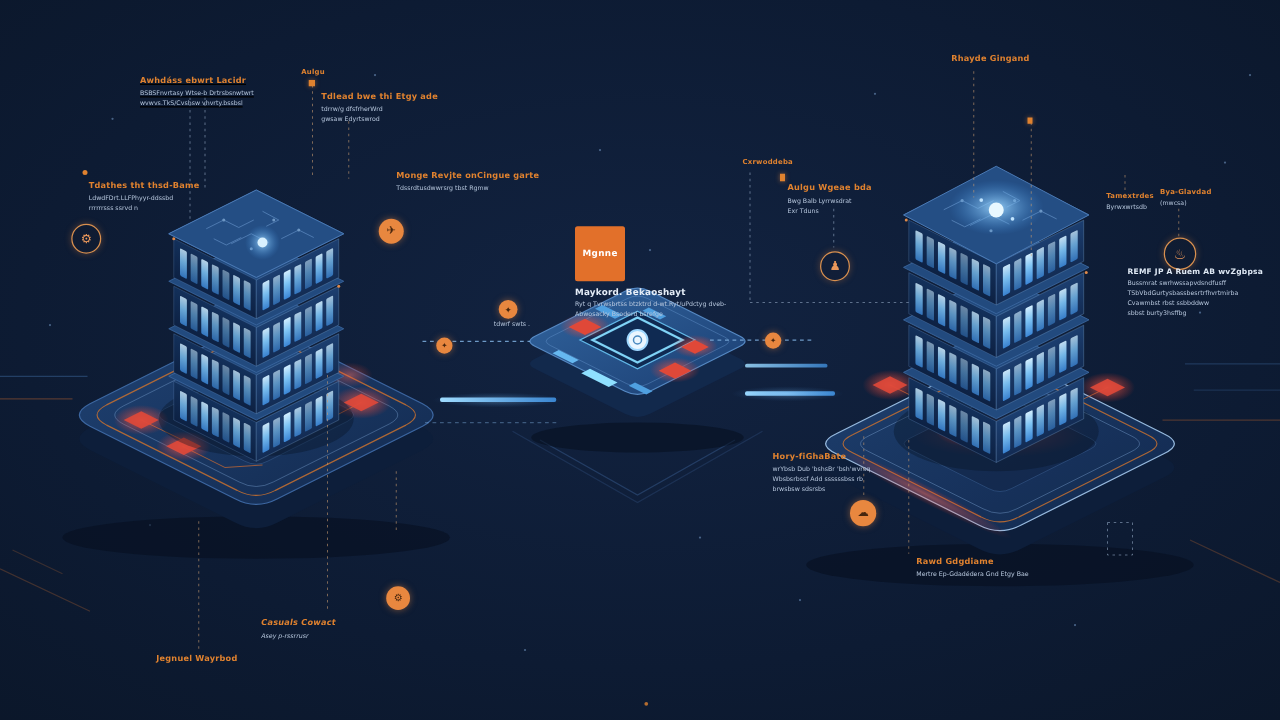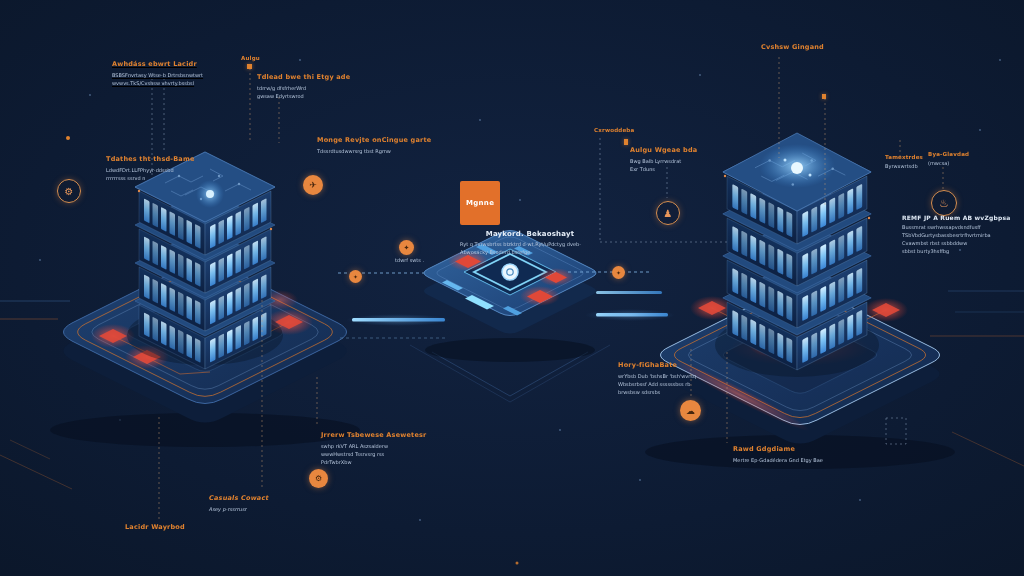--- a/index.html
+++ b/index.html
@@ -7,21 +7,21 @@
     background:radial-gradient(ellipse 900px 500px at 50% 45%, #122341 0%, #0d1b33 55%, #0a1526 100%);
     font-family:"DejaVu Sans", sans-serif;}
   svg{position:absolute;left:0;top:0;}
   .lbl{position:absolute;pointer-events:none;}
   .t{color:#e0822f;font-weight:bold;font-size:6.5px;letter-spacing:.2px;line-height:1.4;}
   .ts{color:#e0822f;font-weight:bold;font-size:5.5px;letter-spacing:.2px;}
   .tw{color:#dfe9f5;font-weight:bold;font-size:6px;letter-spacing:.2px;}
   .b{color:#b6c6dc;font-size:5px;line-height:1.6;white-space:pre-line;margin-top:2px;}
   .badge{display:inline-block;background:#e2702a;color:#fff;font-weight:bold;font-size:7px;
     padding:18px 6px;border-radius:2px;letter-spacing:.3px;}
-  .ctitle{color:#e6eef8;font-weight:bold;font-size:7px;margin-top:5px;letter-spacing:.2px;text-align:center;}
+  .ctitle{color:#e6eef8;font-weight:bold;font-size:7px;margin-top:5px;letter-spacing:.2px;}
   .icon{position:absolute;border-radius:50%;display:flex;align-items:center;justify-content:center;pointer-events:none;}
   .icon-line{border:1.5px solid #d9904f;color:#e8965a;background:rgba(20,30,50,.35);box-shadow:0 0 6px rgba(224,130,60,.35);}
   .icon-fill{background:#e8873f;color:#47260e;box-shadow:0 0 6px rgba(232,135,63,.5);}
   .marker{position:absolute;background:#e0822f;box-shadow:0 0 4px rgba(224,130,60,.6);}
   .dot{position:absolute;background:#e0822f;border-radius:50%;}
 </style>
 </head>
 <body>
 
 <div class="canvas">
@@ -315,21 +315,21 @@
 <div class="lbl" style="left:241px;top:55px;">
   <div class="ts">Aulgu</div>
 </div>
 
 <div class="lbl" style="left:257px;top:73px;width:130px;">
   <div class="t">Tdlead bwe thi Etgy ade</div>
   <div class="b">tdrrw/g dfsfrherWrd
 gwsaw Edyrtswrod</div>
 </div>
 
-<div class="lbl" style="left:71px;top:155px;width:95px;margin-left:35px;">
+<div class="lbl" style="left:71px;top:144px;width:95px;">
   <div class="t">Tdathes tht thsd-Bame</div>
   <div class="b">LdwdFDrt.LLFPhyyr-ddssbd
 rrrrrrsss ssrvd n</div>
 </div>
 
 <div class="lbl" style="left:317px;top:136px;width:135px;">
   <div class="t">Monge Revjte onCingue garte</div>
   <div class="b">Tdssrdtusdwwrsrg tbst Rgmw</div>
 </div>
 
@@ -348,21 +348,21 @@
   <div class="ts">Cxrwoddeba</div>
 </div>
 
 <div class="lbl" style="left:630px;top:146px;width:100px;">
   <div class="t">Aulgu Wgeae bda</div>
   <div class="b">Bwg Balb Lyrrwsdrat
 Exr Tduns</div>
 </div>
 
 <div class="lbl" style="left:761px;top:43px;">
-  <div class="t">Cvshsw Gingand</div>
+  <div class="t">Rhayde Gingand</div>
 </div>
 
 
 <div class="lbl" style="left:885px;top:154px;width:50px;">
   <div class="ts">Tamextrdes</div>
   <div class="b">Byrwxwrtsdb</div>
 </div>
 
 <div class="lbl" style="left:928px;top:151px;width:50px;">
   <div class="ts">Bya-Glavdad</div>
@@ -382,29 +382,23 @@
   <div class="b">wrYbsb Dub 'bshsBr 'bsh'wvrsq
 Wbsbsrbssf Add ssssssbss rb
 brwsbsw sdsrsbs</div>
 </div>
 
 <div class="lbl" style="left:733px;top:445px;width:130px;">
   <div class="t">Rawd Gdgdiame</div>
   <div class="b">Mertre Ep-Gdadédera Gnd Etgy Bae</div>
 </div>
 
-<div class="lbl" style="left:321px;top:431px;width:110px;">
-  <div class="t">Jrrerw Tsbewese Asewetesr</div>
-  <div class="b">swhp rkVT ARL Aszsalderw
-wwwHwstrsd Tssrvsrg rss
-PdrTwbrXbw</div>
-</div>
 
 <div class="lbl" style="left:209px;top:494px;width:75px;font-style:italic;">
   <div class="t">Casuals Cowact</div>
   <div class="b">Asey p-rssrrusr</div>
 </div>
 
 <div class="lbl" style="left:125px;top:523px;">
-  <div class="t">Lacidr Wayrbod</div>
+  <div class="t">Jegnuel Wayrbod</div>
 </div>
 
 </div>
 
 </body></html>

